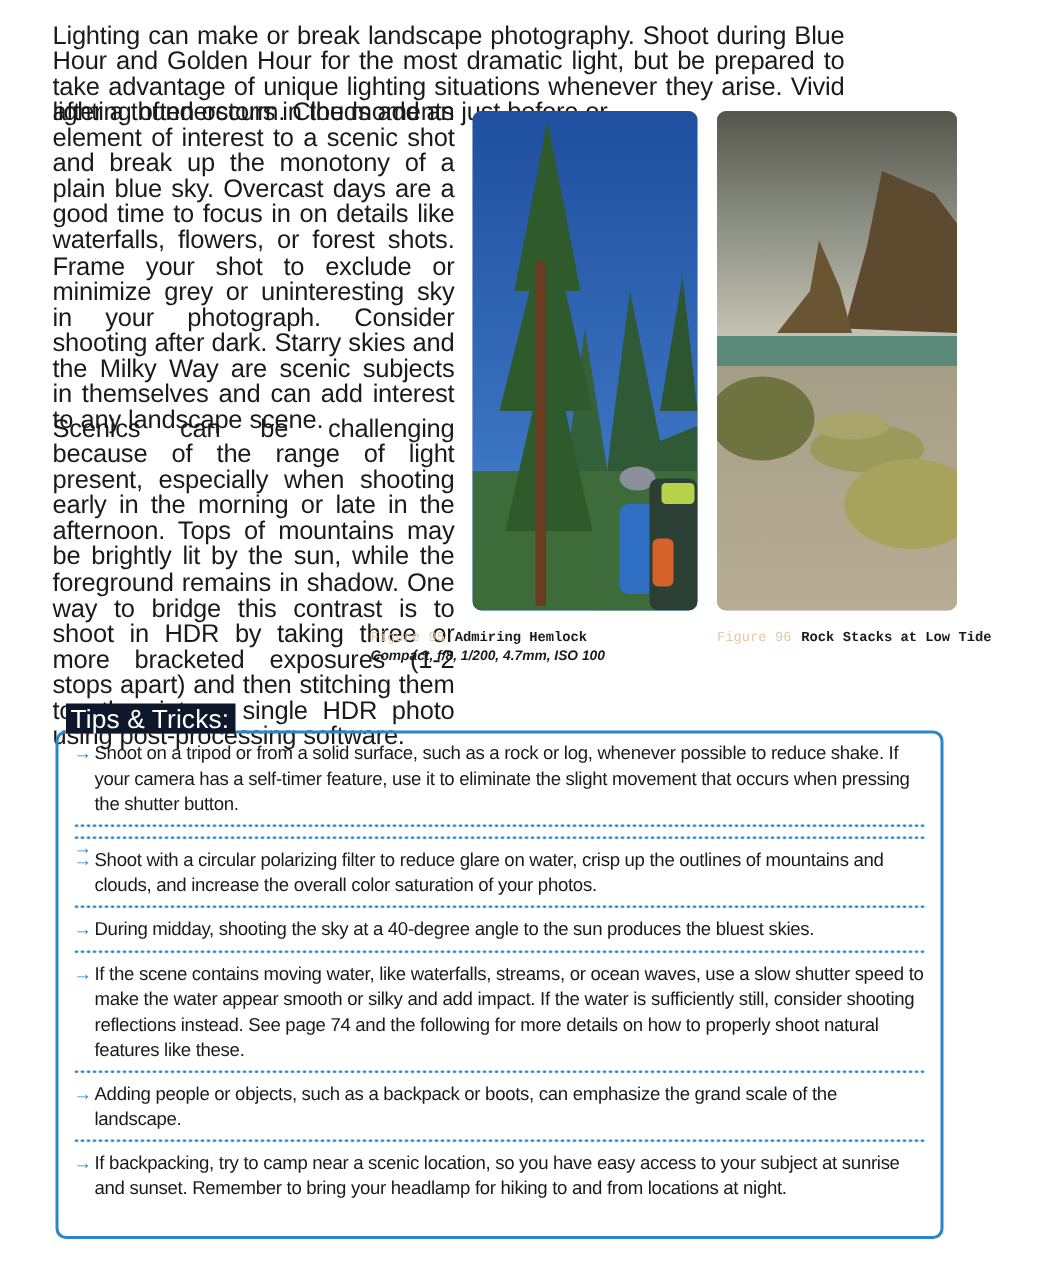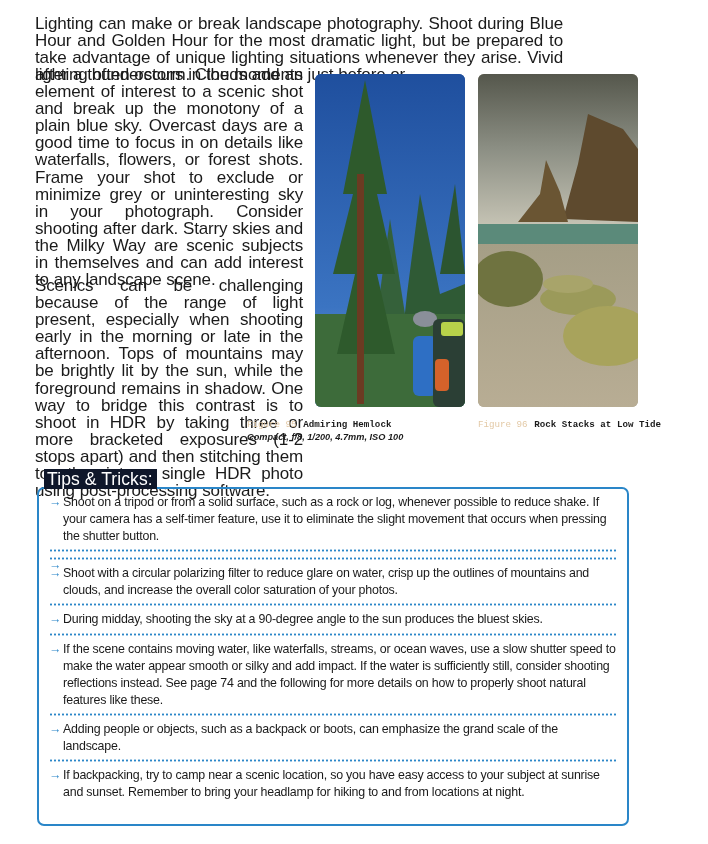--- a/index.html
+++ b/index.html
@@ -146,21 +146,21 @@
     <span class="tip-arrow">→</span>
   </div>
   <div class="tip-sep"></div>
   <div class="tip">
     <span class="tip-arrow">→</span>
     <span>Shoot with a circular polarizing filter to reduce glare on water, crisp up the outlines of mountains and clouds, and increase the overall color saturation of your photos.</span>
   </div>
   <div class="tip-sep"></div>
   <div class="tip">
     <span class="tip-arrow">→</span>
-    <span>During midday, shooting the sky at a 90-degree angle to the sun produces the bluest skies.</span>
+    <span>During midday, shooting the sky at a 40-degree angle to the sun produces the bluest skies.</span>
   </div>
   <div class="tip-sep"></div>
   <div class="tip">
     <span class="tip-arrow">→</span>
     <span>If the scene contains moving water, like waterfalls, streams, or ocean waves, use a slow shutter speed to make the water appear smooth or silky and add impact. If the water is sufficiently still, consider shooting reflections instead. See page 74 and the following for more details on how to properly shoot natural features like these.</span>
   </div>
   <div class="tip-sep"></div>
   <div class="tip">
     <span class="tip-arrow">→</span>
     <span>Adding people or objects, such as a backpack or boots, can emphasize the grand scale of the landscape.</span>

